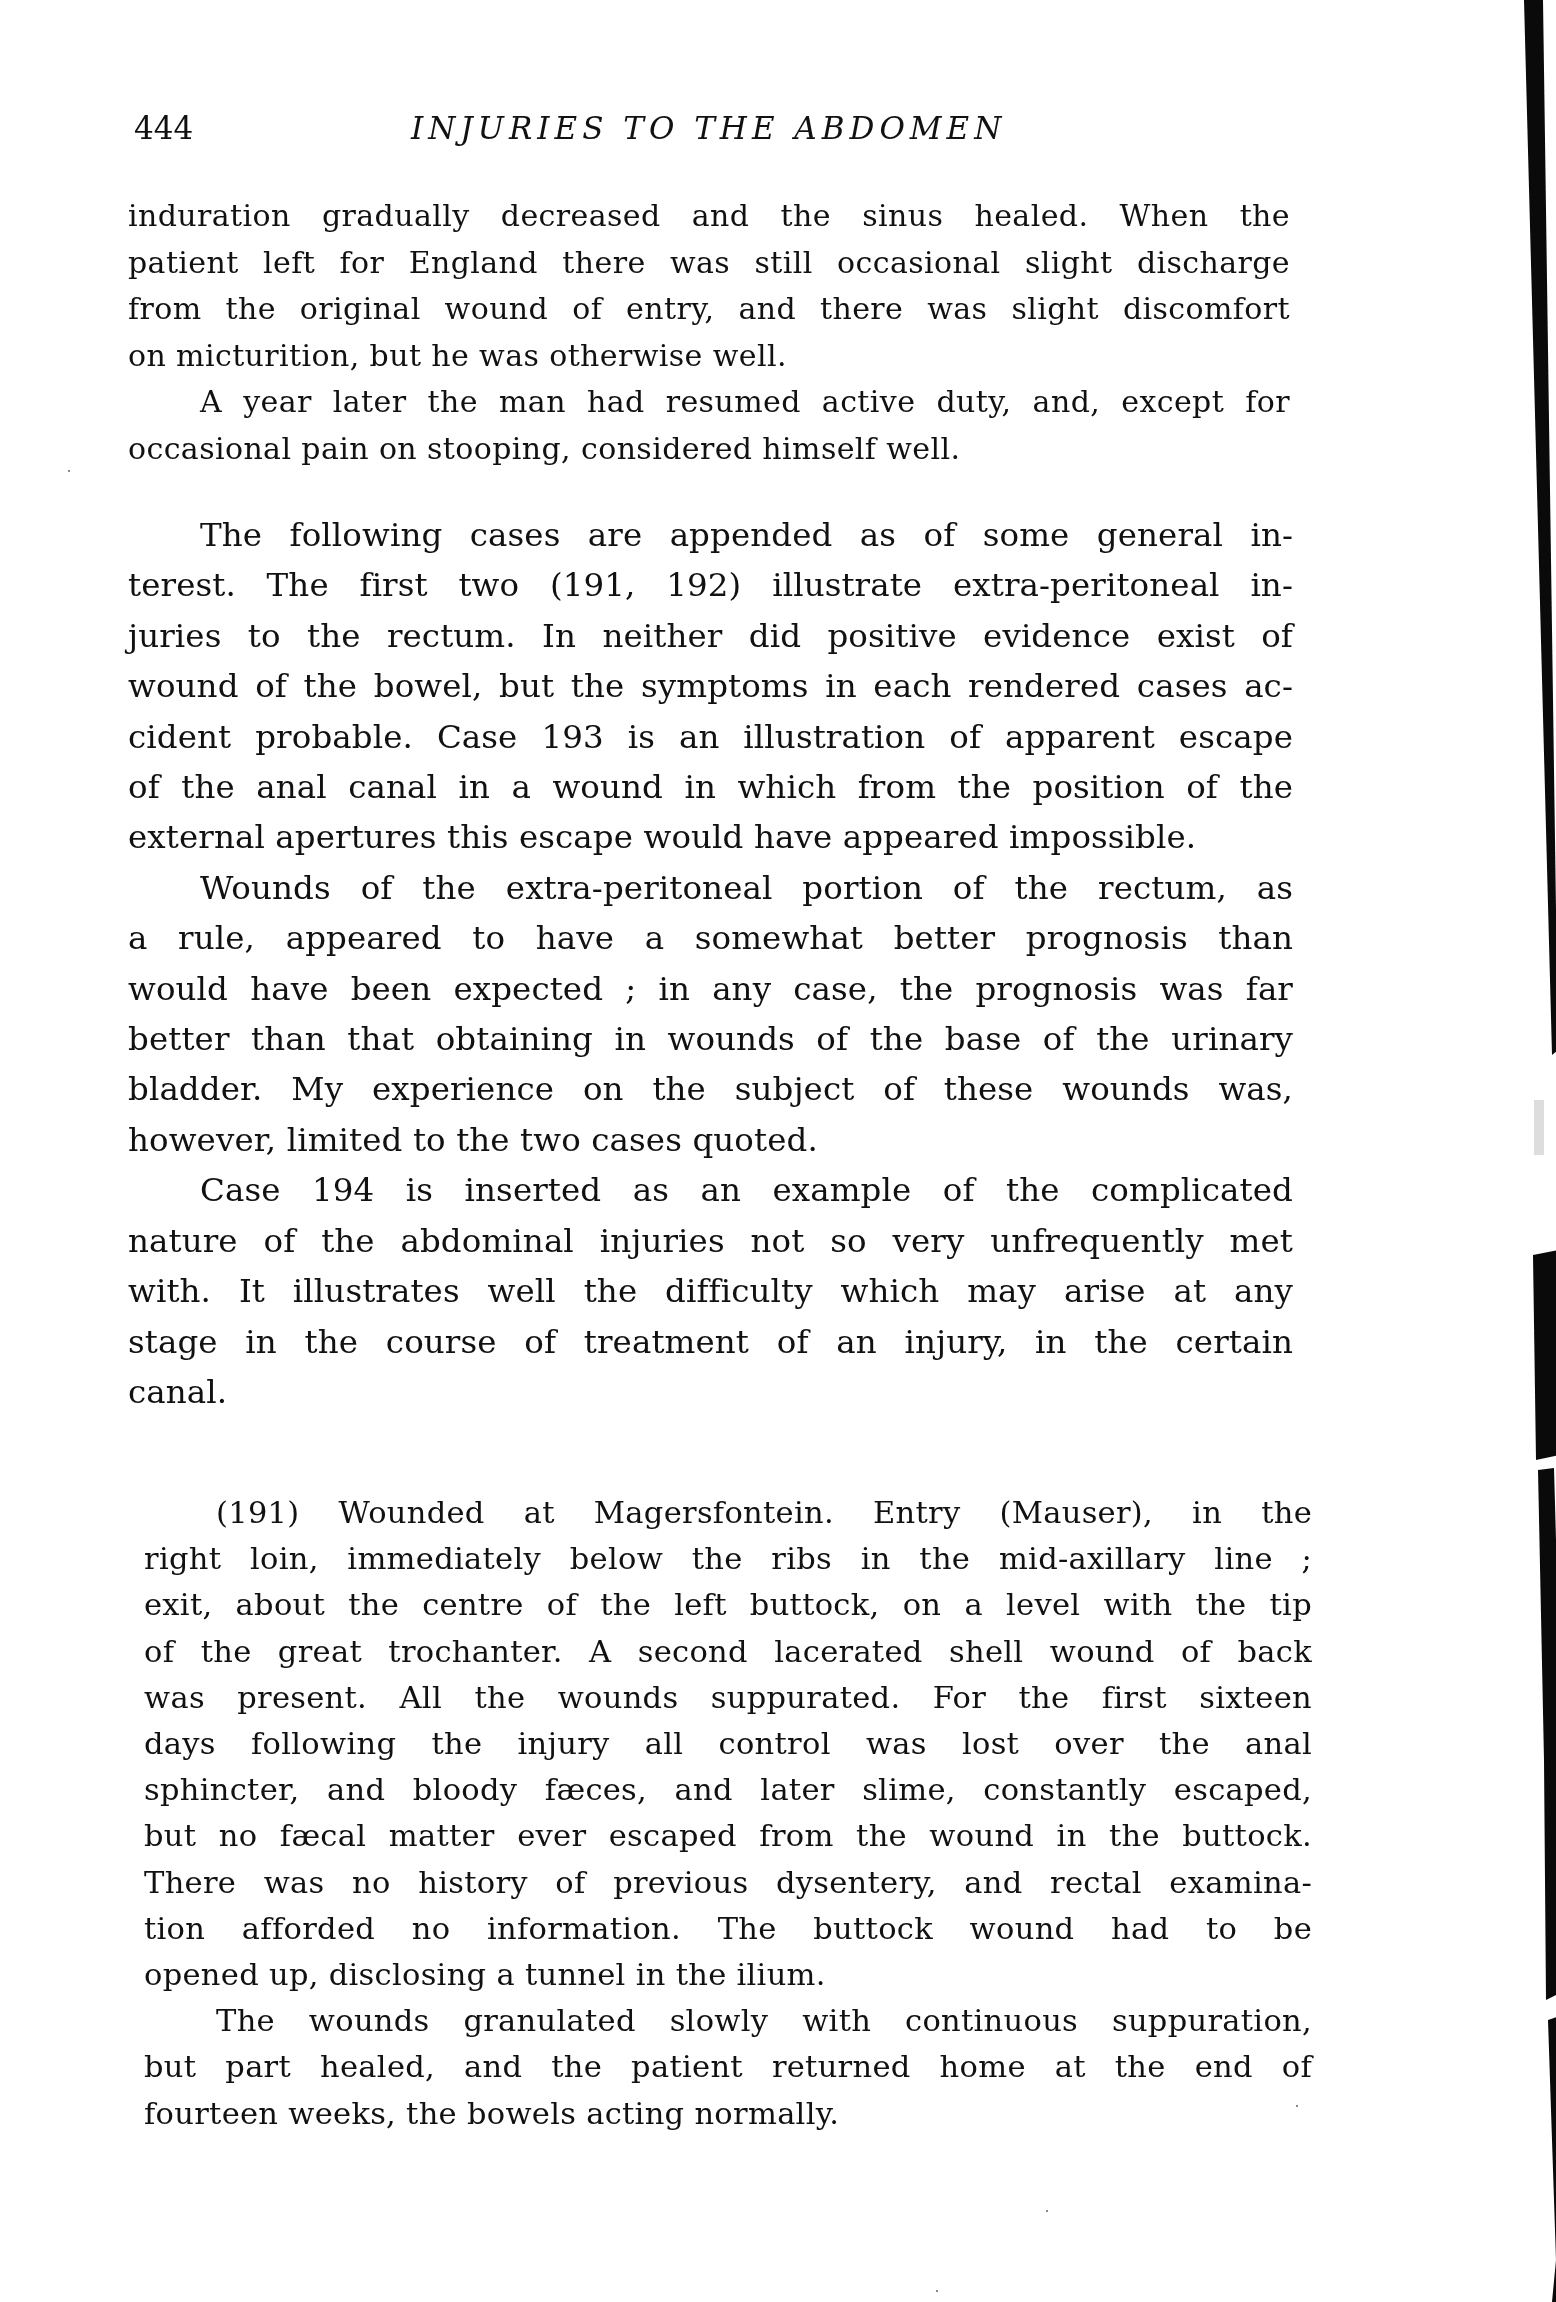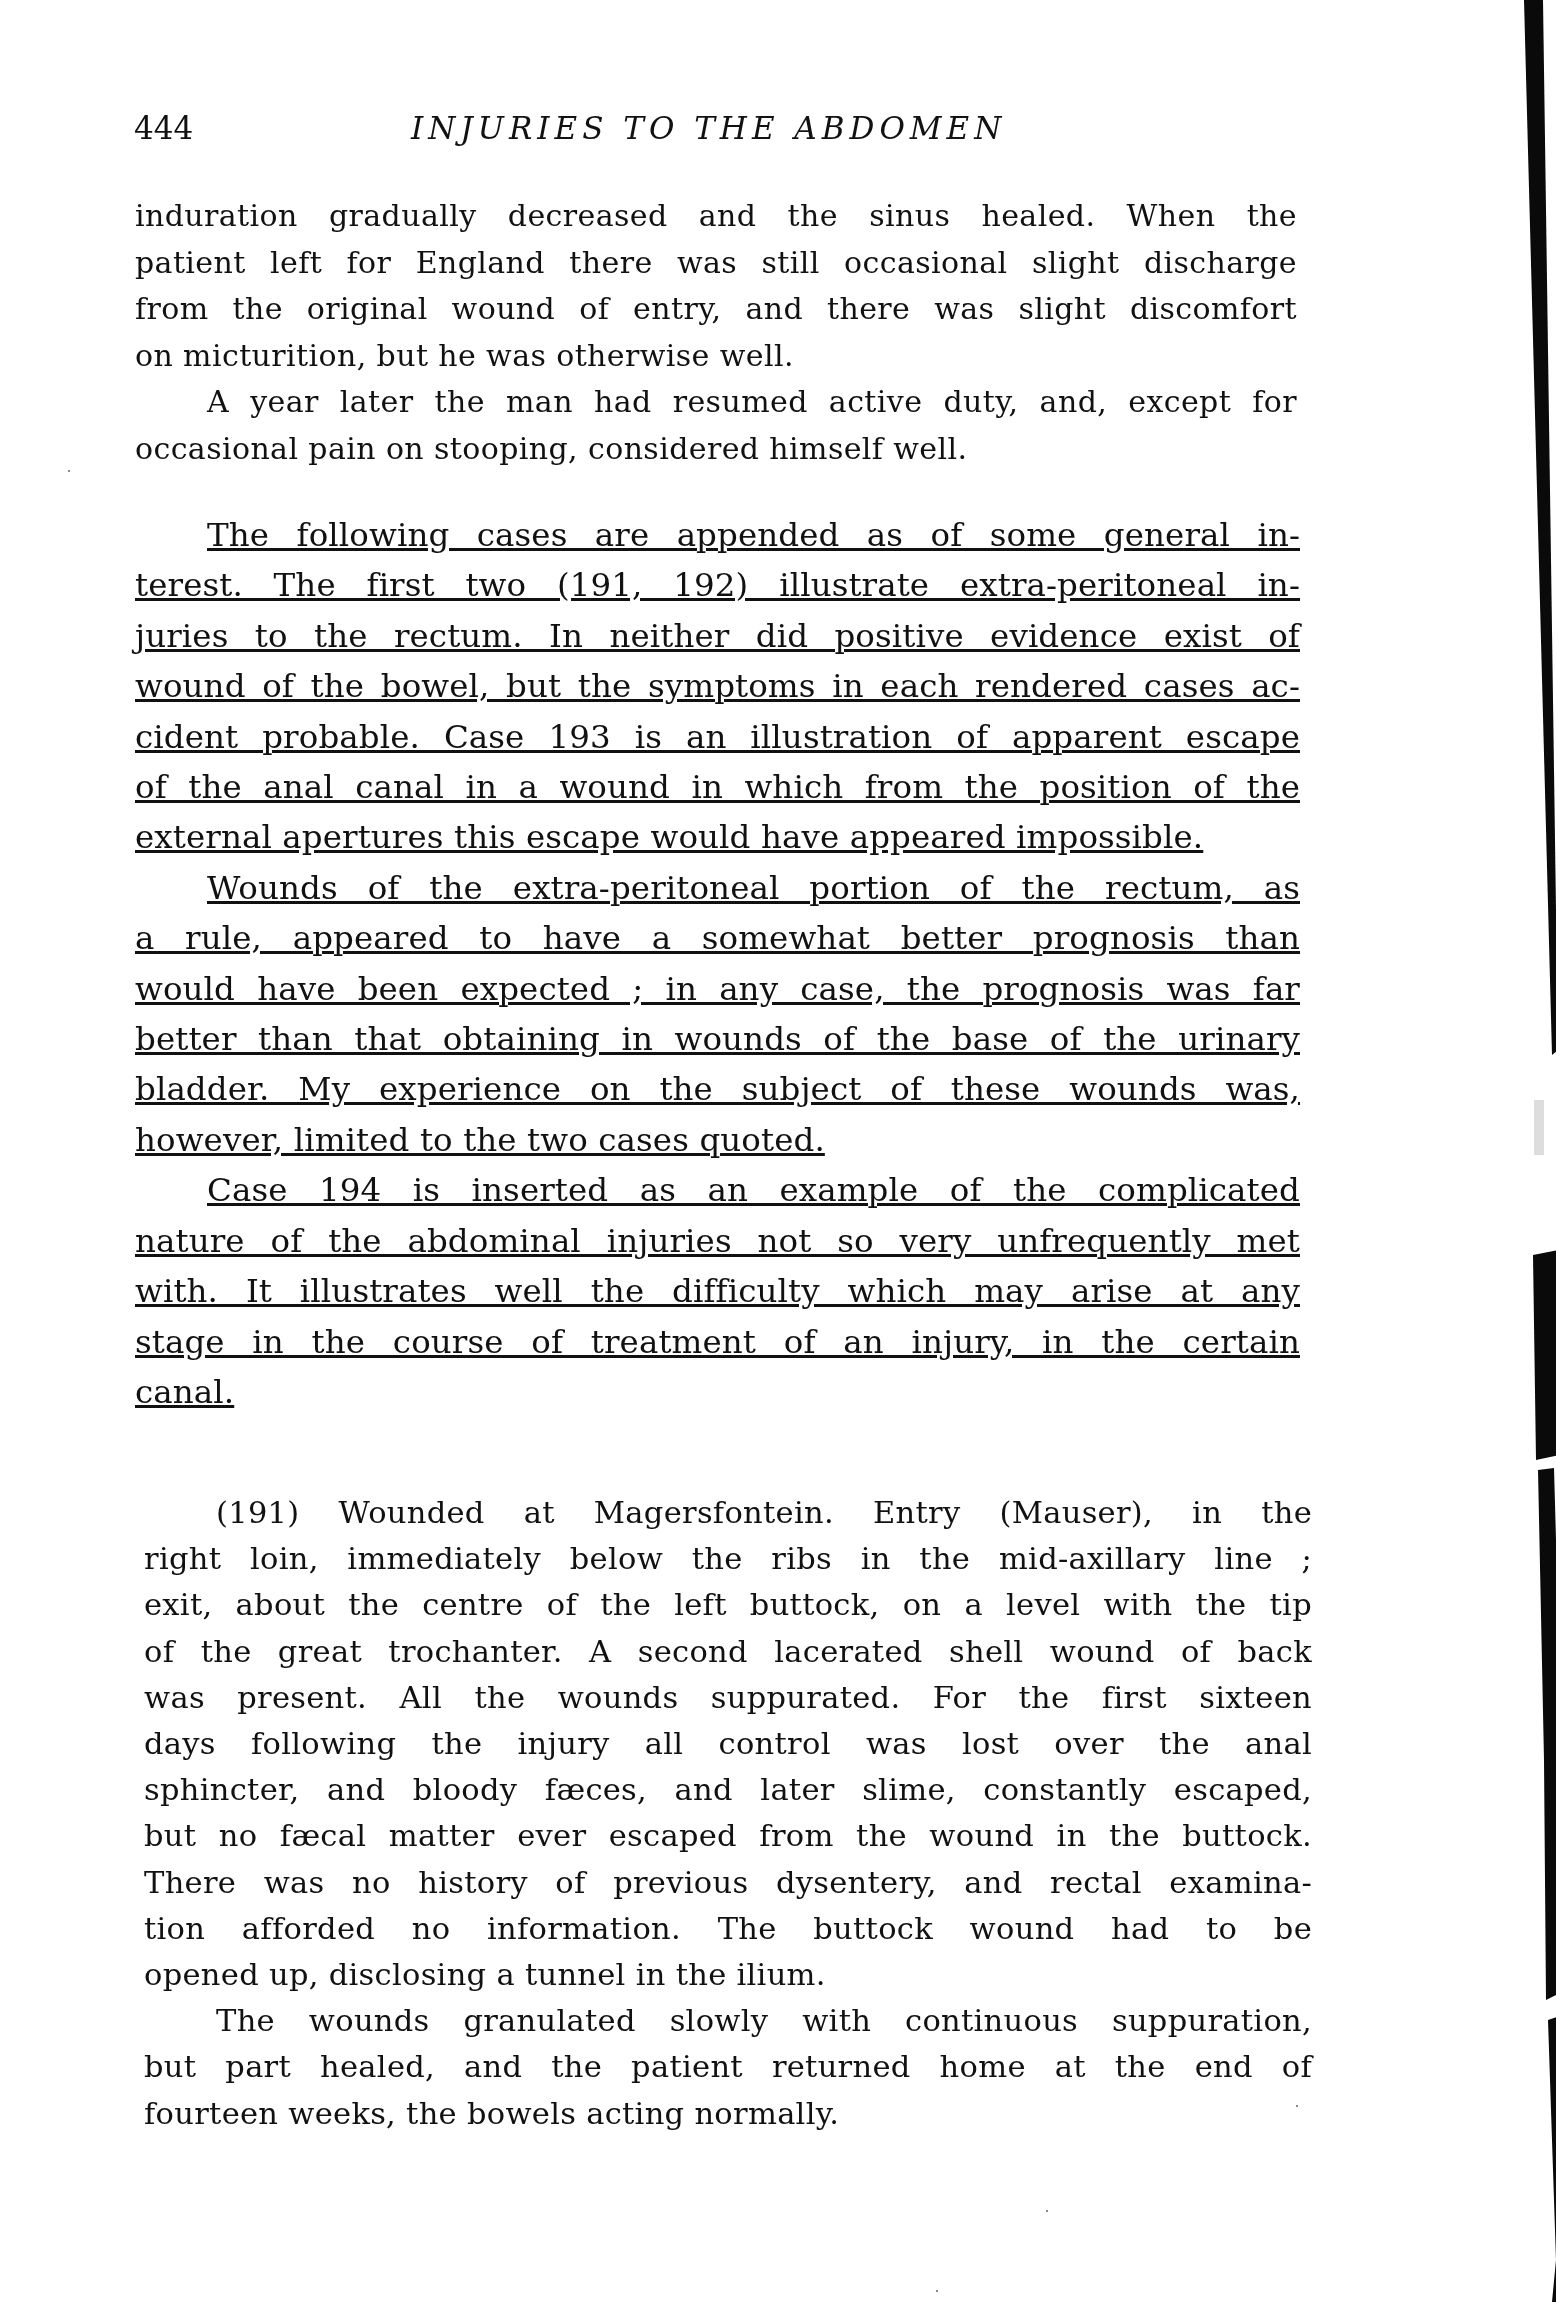--- a/index.html
+++ b/index.html
@@ -2,24 +2,24 @@
 <html><head>
 <meta charset="utf-8">
 <style>
   html, body { margin: 0; padding: 0; background: #ffffff; }
   body { width: 1556px; height: 2302px; position: relative; overflow: hidden; color: #111; }
   .page { position: absolute; left: 0; top: 0; width: 1556px; height: 2302px; margin-left: 16px; }
   .running-head { position: absolute; top: 110px; left: 118px; width: 1170px; height: 40px;
     font-family: "DejaVu Serif", serif; font-size: 31px; }
   .page-number { position: absolute; left: 0; top: 0; }
   .running-title { position: absolute; left: 277px; top: 0; font-style: italic; letter-spacing: 5px; }
-  .block { position: absolute; left: 119px; width: 1162px; font-family: "DejaVu Serif", serif; }
+  .block { position: absolute; left: 112px; width: 1162px; font-family: "DejaVu Serif", serif; }
   .block p { margin: 0; text-align: justify; text-align-last: left; }
   .b1 { top: 193px; font-size: 30px; line-height: 46.5px; letter-spacing: 0.4px; }
-  .b2 { top: 510px; font-size: 32.5px; line-height: 50.4px; width: 1165px; letter-spacing: 0.1px; text-decoration: underline; }
+  .b2 { top: 510px; font-size: 32.5px; line-height: 50.4px; width: 1165px; letter-spacing: 0.1px; }
   .b3 { top: 1490px; font-size: 30.5px; line-height: 46.2px; width: 1168px; left: 128px; letter-spacing: 0.3px; }
   .line { display: block; text-align: justify; text-align-last: justify; white-space: nowrap; }
   .line.last { text-align-last: left; }
   .line.ind { padding-left: 72px; }
   .bold { font-weight: normal; }
   .it { }
   .edge { position: absolute; left: 1480px; top: 0; width: 76px; height: 2302px; }
   .speck { position: absolute; width: 2px; height: 2px; background: #888; }
 </style>
 </head>

